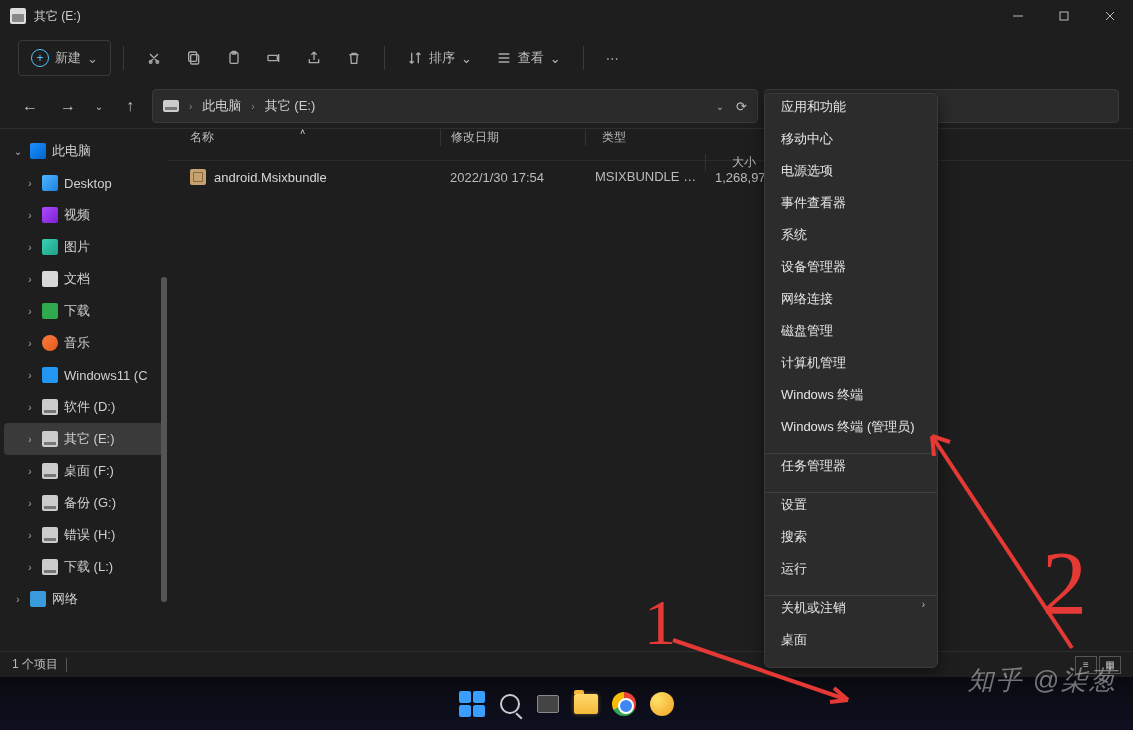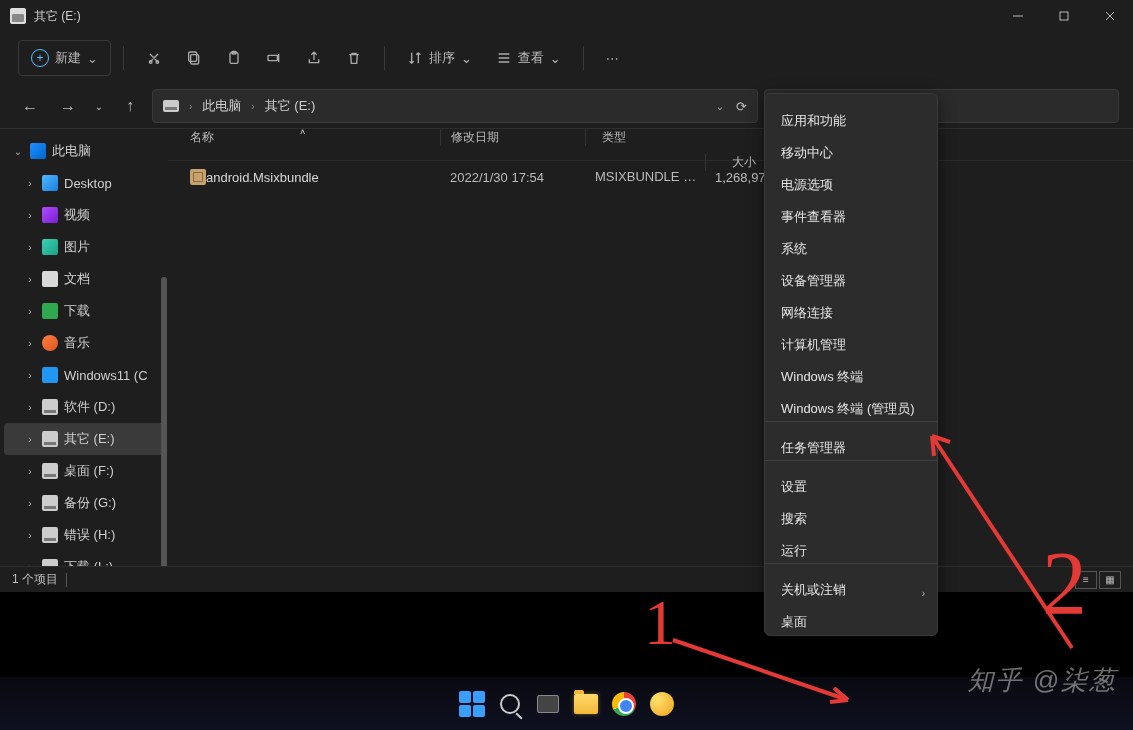--- a/index.html
+++ b/index.html
@@ -1,17 +1,17 @@
 <!DOCTYPE html>
 <html><head>
 <meta charset="utf-8">
 <style>
   * { margin:0; padding:0; box-sizing:border-box; font-family:"Segoe UI","Microsoft YaHei",sans-serif; }
   body { width:1133px; height:730px; background:#000; overflow:hidden; position:relative; }
-  .window { position:absolute; left:0; top:0; width:1133px; height:592px; background:#1e1e1e; color:#cfcfcf; display:flex; flex-direction:column; }
+  .window { position:absolute; left:0; top:0; width:1133px; height:677px; background:#1e1e1e; color:#cfcfcf; display:flex; flex-direction:column; }
   .titlebar { height:32px; display:flex; align-items:center; padding-left:10px; background:#1e1e1e; }
   .titlebar .ticon{ width:16px;height:16px;background:#ddd;border-radius:2px;margin-right:8px;display:inline-block; position:relative;}
   .titlebar .ticon::after{content:"";position:absolute;left:2px;top:6px;right:2px;bottom:2px;background:#888;border-radius:1px;}
   .titlebar .title { font-size:12px; color:#d0d0d0; }
   .winbtns { margin-left:auto; display:flex; }
   .winbtn { width:46px; height:32px; display:flex; align-items:center; justify-content:center; color:#bbb; font-size:10px; }
   .toolbar { height:52px; display:flex; align-items:center; padding:0 18px; gap:4px; color:#bbb;}
   .tbtn { height:36px; padding:0 10px; display:flex; align-items:center; gap:6px; border-radius:4px; font-size:13px;}
   .tbtn svg{width:16px;height:16px;}
   .newbtn { border:1px solid #3a3a3a; padding:0 12px; }
@@ -52,33 +52,33 @@
   .sbscrollthumb{position:absolute;right:1px;top:148px;width:6px;height:325px;background:#555;border-radius:3px;}
   .content { flex:1; display:flex; flex-direction:column; position:relative;}
   .colheads { height:32px; display:flex; align-items:flex-start; font-size:12px; color:#bbb; padding-left:22px; border-bottom:1px solid #2a2a2a;}
   .ch{padding-right:8px;}
   .ch.name{width:250px;position:relative;}
   .ch.name .sortarrow{position:absolute;left:110px;top:-2px;font-size:9px;color:#ddd;}
   .ch.date{width:145px;border-left:1px solid #333;padding-left:10px;}
   .ch.type{width:120px;border-left:1px solid #333;padding-left:16px;}
   .ch.size{width:60px;border-left:1px solid #333;padding-left:26px;margin-top:25px;}
   .row { height:32px; display:flex; align-items:center; font-size:13px; padding-left:22px; color:#d8d8d8;}
-  .row .cell.name{width:250px;display:flex;align-items:center;}
+  .row .cell.name{width:250px;display:flex;align-items:center;gap:8px;}
   .row .cell.date{width:145px;padding-left:10px;color:#bbb;}
   .row .cell.type{width:120px;padding-left:10px;color:#bbb;white-space:nowrap;overflow:hidden;text-overflow:ellipsis;}
   .row .cell.size{width:70px;padding-left:10px;color:#bbb;text-align:left;}
   .row .fico{width:16px;height:16px;background:#c8a26e;border-radius:2px;display:inline-block;position:relative;}
   .row .fico::before{content:"";position:absolute;left:3px;top:3px;right:3px;bottom:3px;border:1px solid #8a6c3f;}
   .statusbar{height:26px;border-top:1px solid #2e2e2e;display:flex;align-items:center;padding:0 12px;font-size:12px;color:#bbb;}
   .statusbar .viewbtns{margin-left:auto;display:flex;gap:2px;}
   .vbtn{width:22px;height:18px;border:1px solid #555;display:flex;align-items:center;justify-content:center;font-size:10px;}
   .vsep2{width:1px;height:14px;background:#555;margin:0 8px;}
   
   .ctxmenu{position:absolute;left:764px;top:93px;width:174px;background:#2c2c2c;border:1px solid #3a3a3a;border-radius:6px;padding:4px 0;font-size:13px;color:#e4e4e4;box-shadow:0 4px 16px rgba(0,0,0,.5);}
-  .ctxitem{height:32px;display:flex;align-items:flex-end;padding:0 16px;position:relative;}
+  .ctxitem{height:32px;display:flex;align-items:flex-start;padding:0 16px;position:relative;}
   .ctxsep{height:1px;background:#3e3e3e;margin:3px 0;}
   .ctxitem .subarrow{position:absolute;right:12px;font-size:10px;color:#bbb;}
   
   .taskbar{position:absolute;left:0;right:0;bottom:0;height:53px;background:linear-gradient(#090a10,#0f1020);display:flex;align-items:center;justify-content:center;gap:10px;}
   .tb-edge{position:absolute;left:0;right:0;bottom:51px;height:2px;background:linear-gradient(90deg,#2b2bff 0%,#1f5cff 35%,#1f5cff 65%,#2b2bff 100%);}
   .tskico{width:28px;height:28px;border-radius:4px;display:flex;align-items:center;justify-content:center;}
   .startico{width:26px;height:26px;display:grid;grid-template-columns:1fr 1fr;grid-template-rows:1fr 1fr;gap:2px;}
   .startico span{background:#3a9eff;border-radius:2px;}
   .searchico{width:20px;height:20px;border:2px solid #ccc;border-radius:50%;position:relative;}
   .searchico::after{content:"";position:absolute;right:-5px;bottom:-5px;width:8px;height:2px;background:#ccc;transform:rotate(45deg);}
@@ -326,20 +326,23 @@
     <div class="ctxitem">
       <span>系统</span>
     </div>
     <div class="ctxitem">
       <span>设备管理器</span>
     </div>
     <div class="ctxitem">
       <span>网络连接</span>
     </div>
     <div class="ctxitem">
+      <span>磁盘管理</span>
+    </div>
+    <div class="ctxitem">
       <span>计算机管理</span>
     </div>
     <div class="ctxitem">
       <span>Windows 终端</span>
     </div>
     <div class="ctxitem">
       <span>Windows 终端 (管理员)</span>
     </div>
     <div class="ctxsep"></div>
     <div class="ctxitem">

